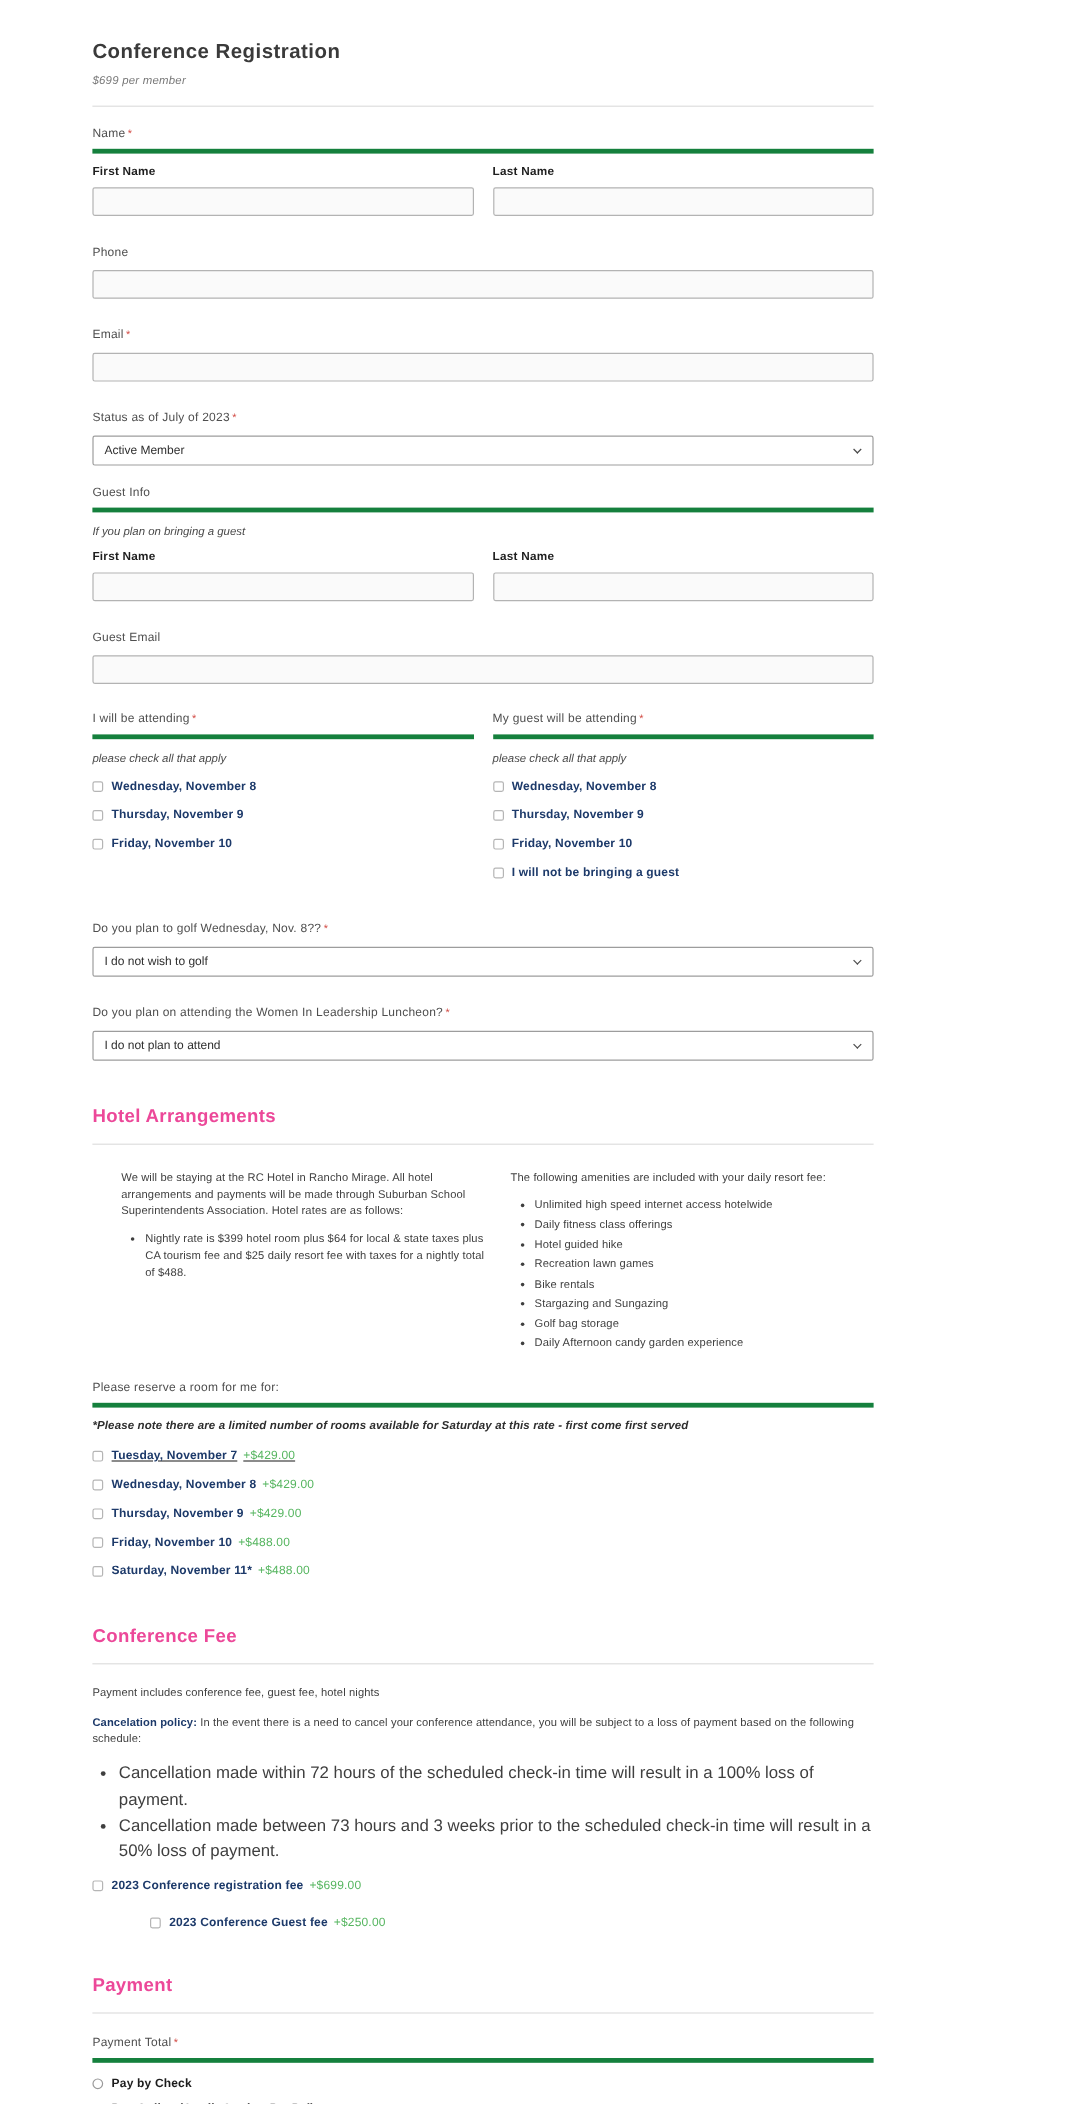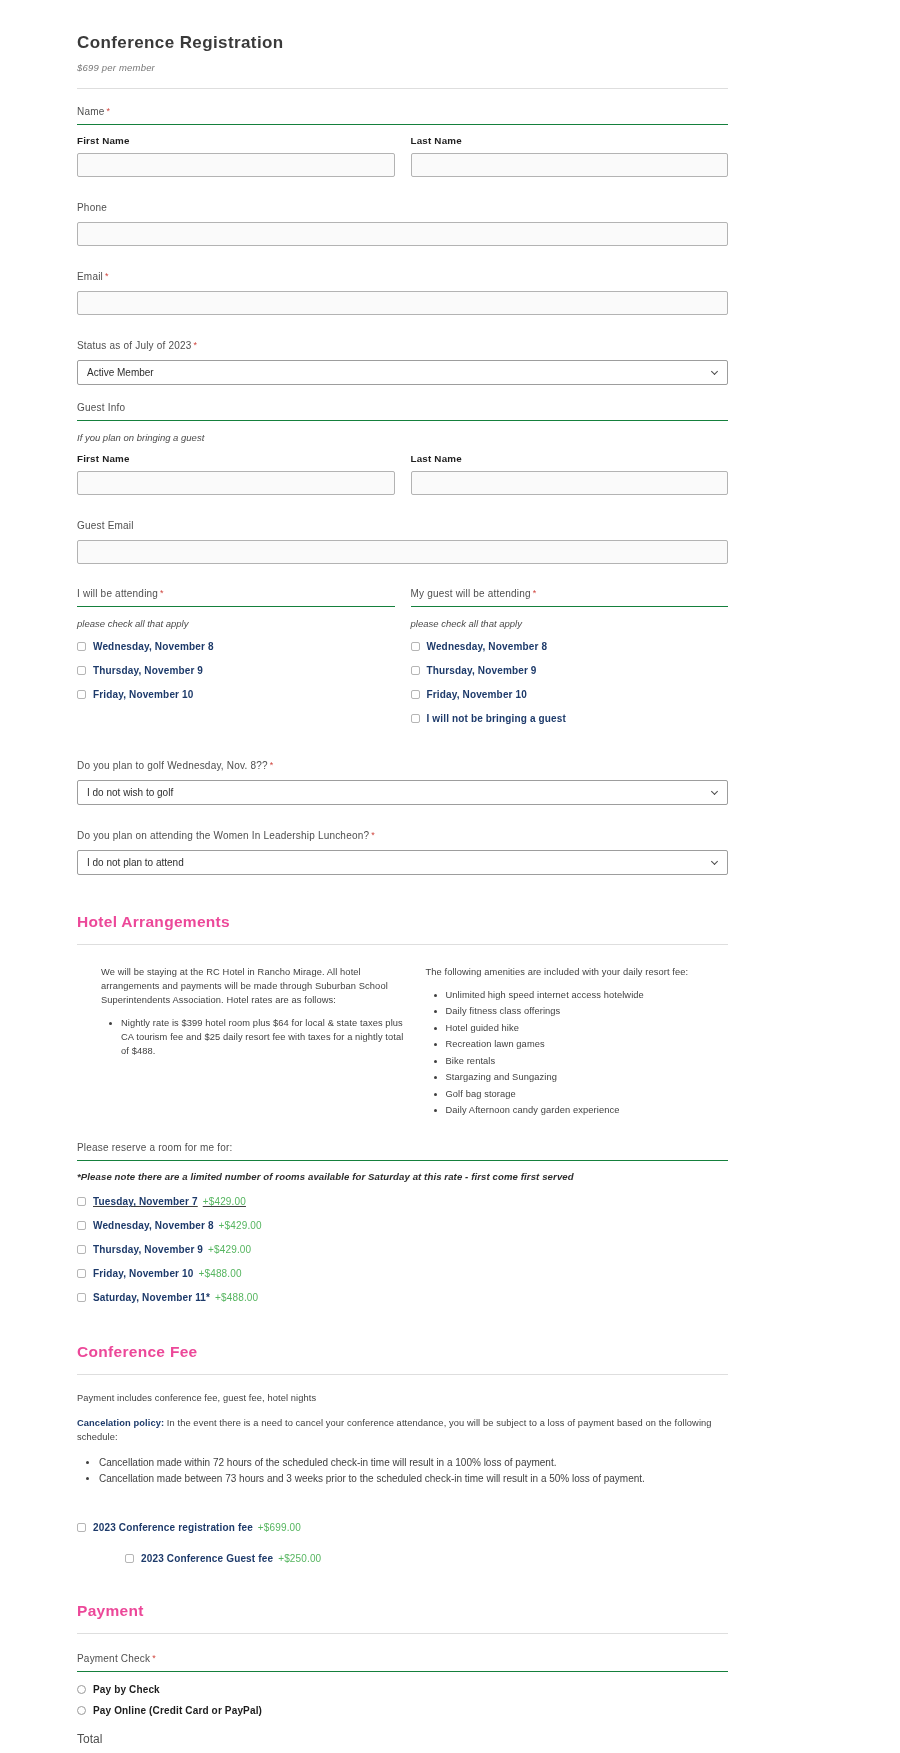--- a/index.html
+++ b/index.html
@@ -7,21 +7,21 @@
   body {
     width:900px; min-height:1753px; position:relative;
     font-family:"Liberation Sans", sans-serif; color:#3f3f3f;
   }
   .container { width:651px; margin-left:77px; padding-top:33px; padding-bottom:80px; }
 
   .h1 { font-size:17px; font-weight:700; color:#3a3a3a; letter-spacing:.4px; }
   .subtitle { font-size:9.5px; font-style:italic; color:#787878; margin-top:9px; letter-spacing:.2px; }
   .rule { border:none; border-top:1px solid #dedede; margin-top:15px; }
 
-  .legend { font-size:10px; color:#4f4f4f; padding-bottom:7px; border-bottom:1px solid #15803d; margin-top:17px; letter-spacing:.2px; }
+  .legend { font-size:10px; color:#4f4f4f; padding-bottom:7px; border-bottom:4px solid #15803d; margin-top:17px; letter-spacing:.2px; }
   .req { color:#d0453e; margin-left:2px; font-size:9px; vertical-align:top; }
 
   .row2 { display:flex; gap:16px; }
   .col { flex:1; }
   .sublabel { display:block; font-size:9.8px; font-weight:700; color:#1f1f1f; margin:10px 0 7px; letter-spacing:.2px; }
   input.text {
     width:100%; height:24px; border:1px solid #b3b3b3; background:#fafafa;
     border-radius:2px; font:inherit; font-size:10px; padding:0 8px; color:#333; outline:none;
   }
 
@@ -48,21 +48,21 @@
 
   .cols { display:flex; gap:22px; margin-top:21px;margin-left:24px; }
   .hcol { flex:1; font-size:9.3px; line-height:1.5; color:#3f3f3f; letter-spacing:.1px; }
   .hcol ul { margin:9px 0 0 20px; }
   .hcol li { margin-bottom:2.5px; }
 
   .note { font-size:9.6px; font-style:italic; font-weight:600; color:#2e2e2e; margin-top:10px; letter-spacing:.1px; }
 
   .body-p { font-size:9.3px; line-height:1.5; color:#3f3f3f; letter-spacing:.1px; }
   .cancel-lbl { color:#1d3a6a; font-weight:700; }
-  .bullets { margin:10px 0 0 22px; font-size:10px; line-height:1.55; color:#3f3f3f; }
+  .bullets { margin:10px 0 0 22px; font-size:14px; line-height:1.55; color:#3f3f3f; }
 
   .total-label { font-size:12px; color:#4f4f4f; margin-top:16px; }
   .total-value { font-size:15.5px; font-weight:700; color:#3fba4a; margin-top:9px; letter-spacing:.3px; }
   .mt20 { margin-top:20px;padding-left:48px; }
 </style>
 </head>
 <body>
 
 <div class="container">
 
@@ -226,34 +226,34 @@
   </div>
 
   <div class="h2" style="margin-top:40px;">Conference Fee</div>
   <hr class="h2rule">
   <p class="body-p" style="margin-top:17px;">Payment includes conference fee, guest fee, hotel nights</p>
   <p class="body-p" style="margin-top:11px;"><span class="cancel-lbl">Cancelation policy:</span><span> In the event there is a need to cancel your conference attendance, you will be subject to a loss of payment based on the following schedule:</span></p>
   <ul class="bullets">
     <li>Cancellation made within 72 hours of the scheduled check-in time will result in a 100% loss of payment.</li>
     <li>Cancellation made between 73 hours and 3 weeks prior to the scheduled check-in time will result in a 50% loss of payment.</li>
   </ul>
-  <div class="optrow" style="margin-top:36px;">
+  <div class="optrow" style="margin-top:12px;">
     <span class="cb"></span>
     <span class="optlabel">2023 Conference registration fee</span>
     <span class="price">+$699.00</span>
   </div>
   <div class="optrow mt20">
     <span class="cb"></span>
     <span class="optlabel">2023 Conference Guest fee</span>
     <span class="price">+$250.00</span>
   </div>
 
   <div class="h2">Payment</div>
   <hr class="h2rule">
-  <div class="legend" style="margin-top:19px;"><span>Payment Check</span><span class="req">*</span></div>
+  <div class="legend" style="margin-top:19px;"><span>Payment Total</span><span class="req">*</span></div>
   <div class="optrow" style="margin-top:12px;">
     <span class="radio"></span>
     <span class="optlabel dark">Pay by Check</span>
   </div>
   <div class="optrow" style="margin-top:10px;">
     <span class="radio"></span>
     <span class="optlabel dark">Pay Online (Credit Card or PayPal)</span>
   </div>
 
   <div class="total-label">Total</div>

